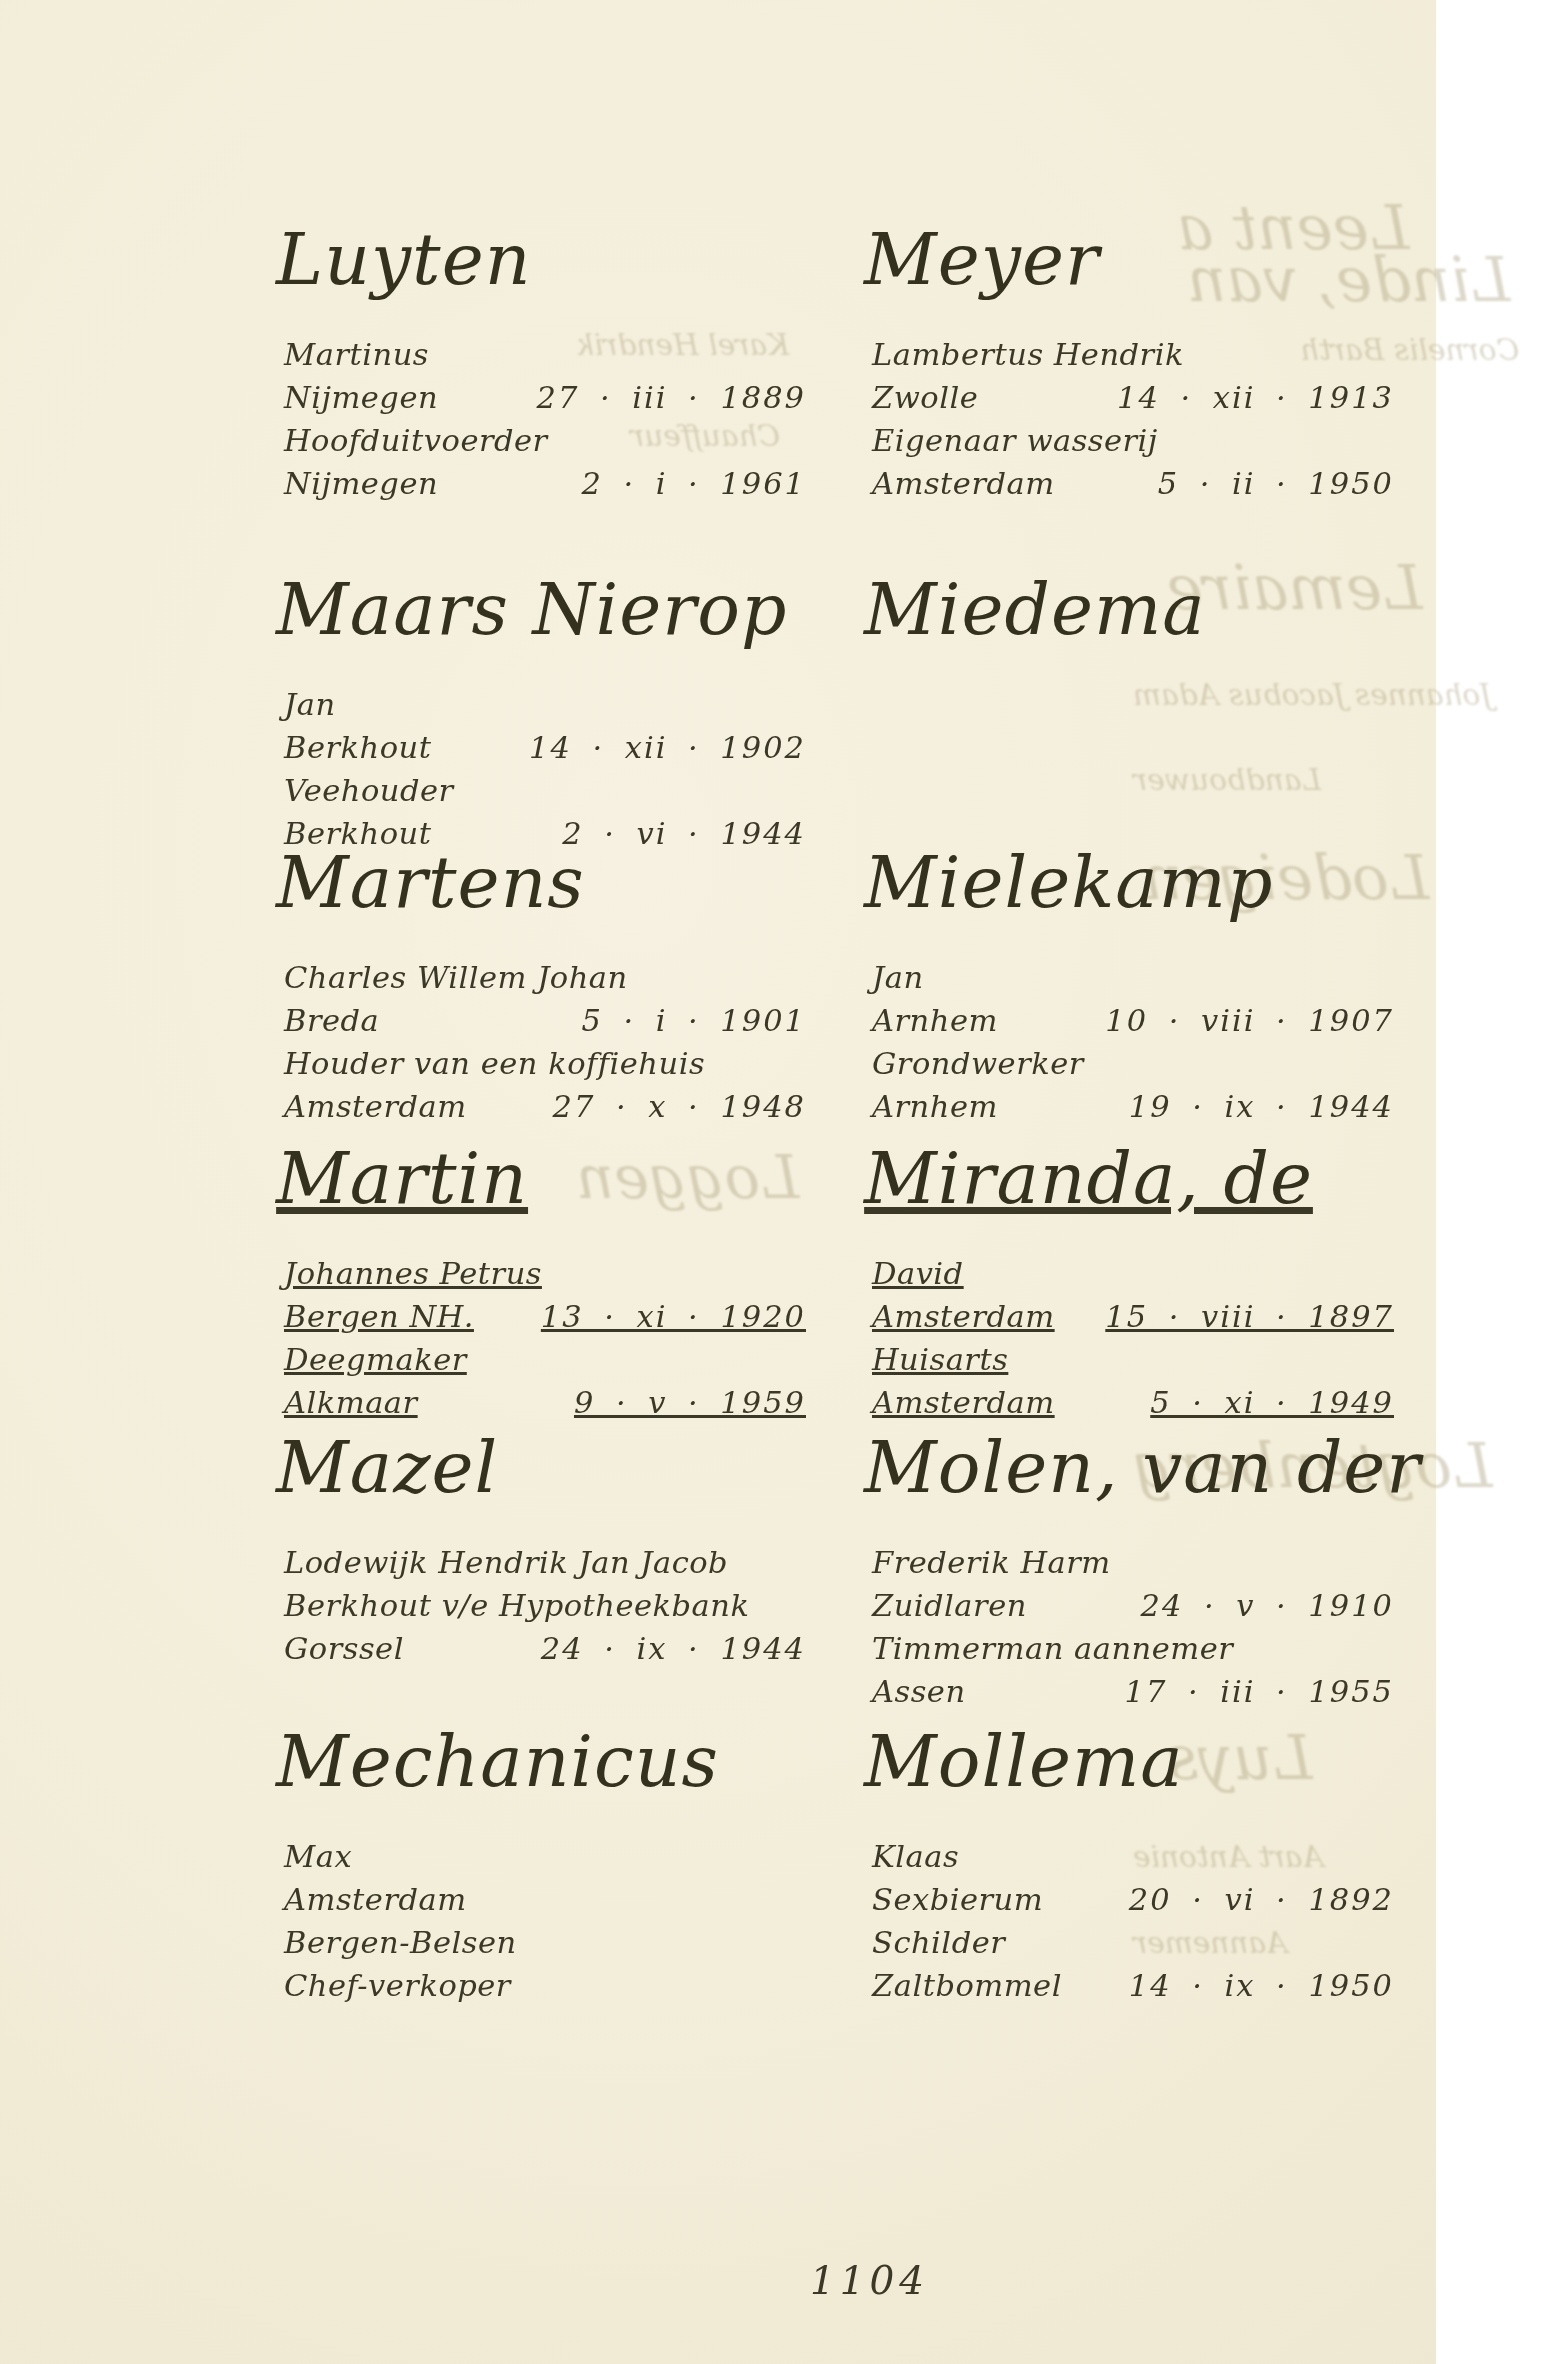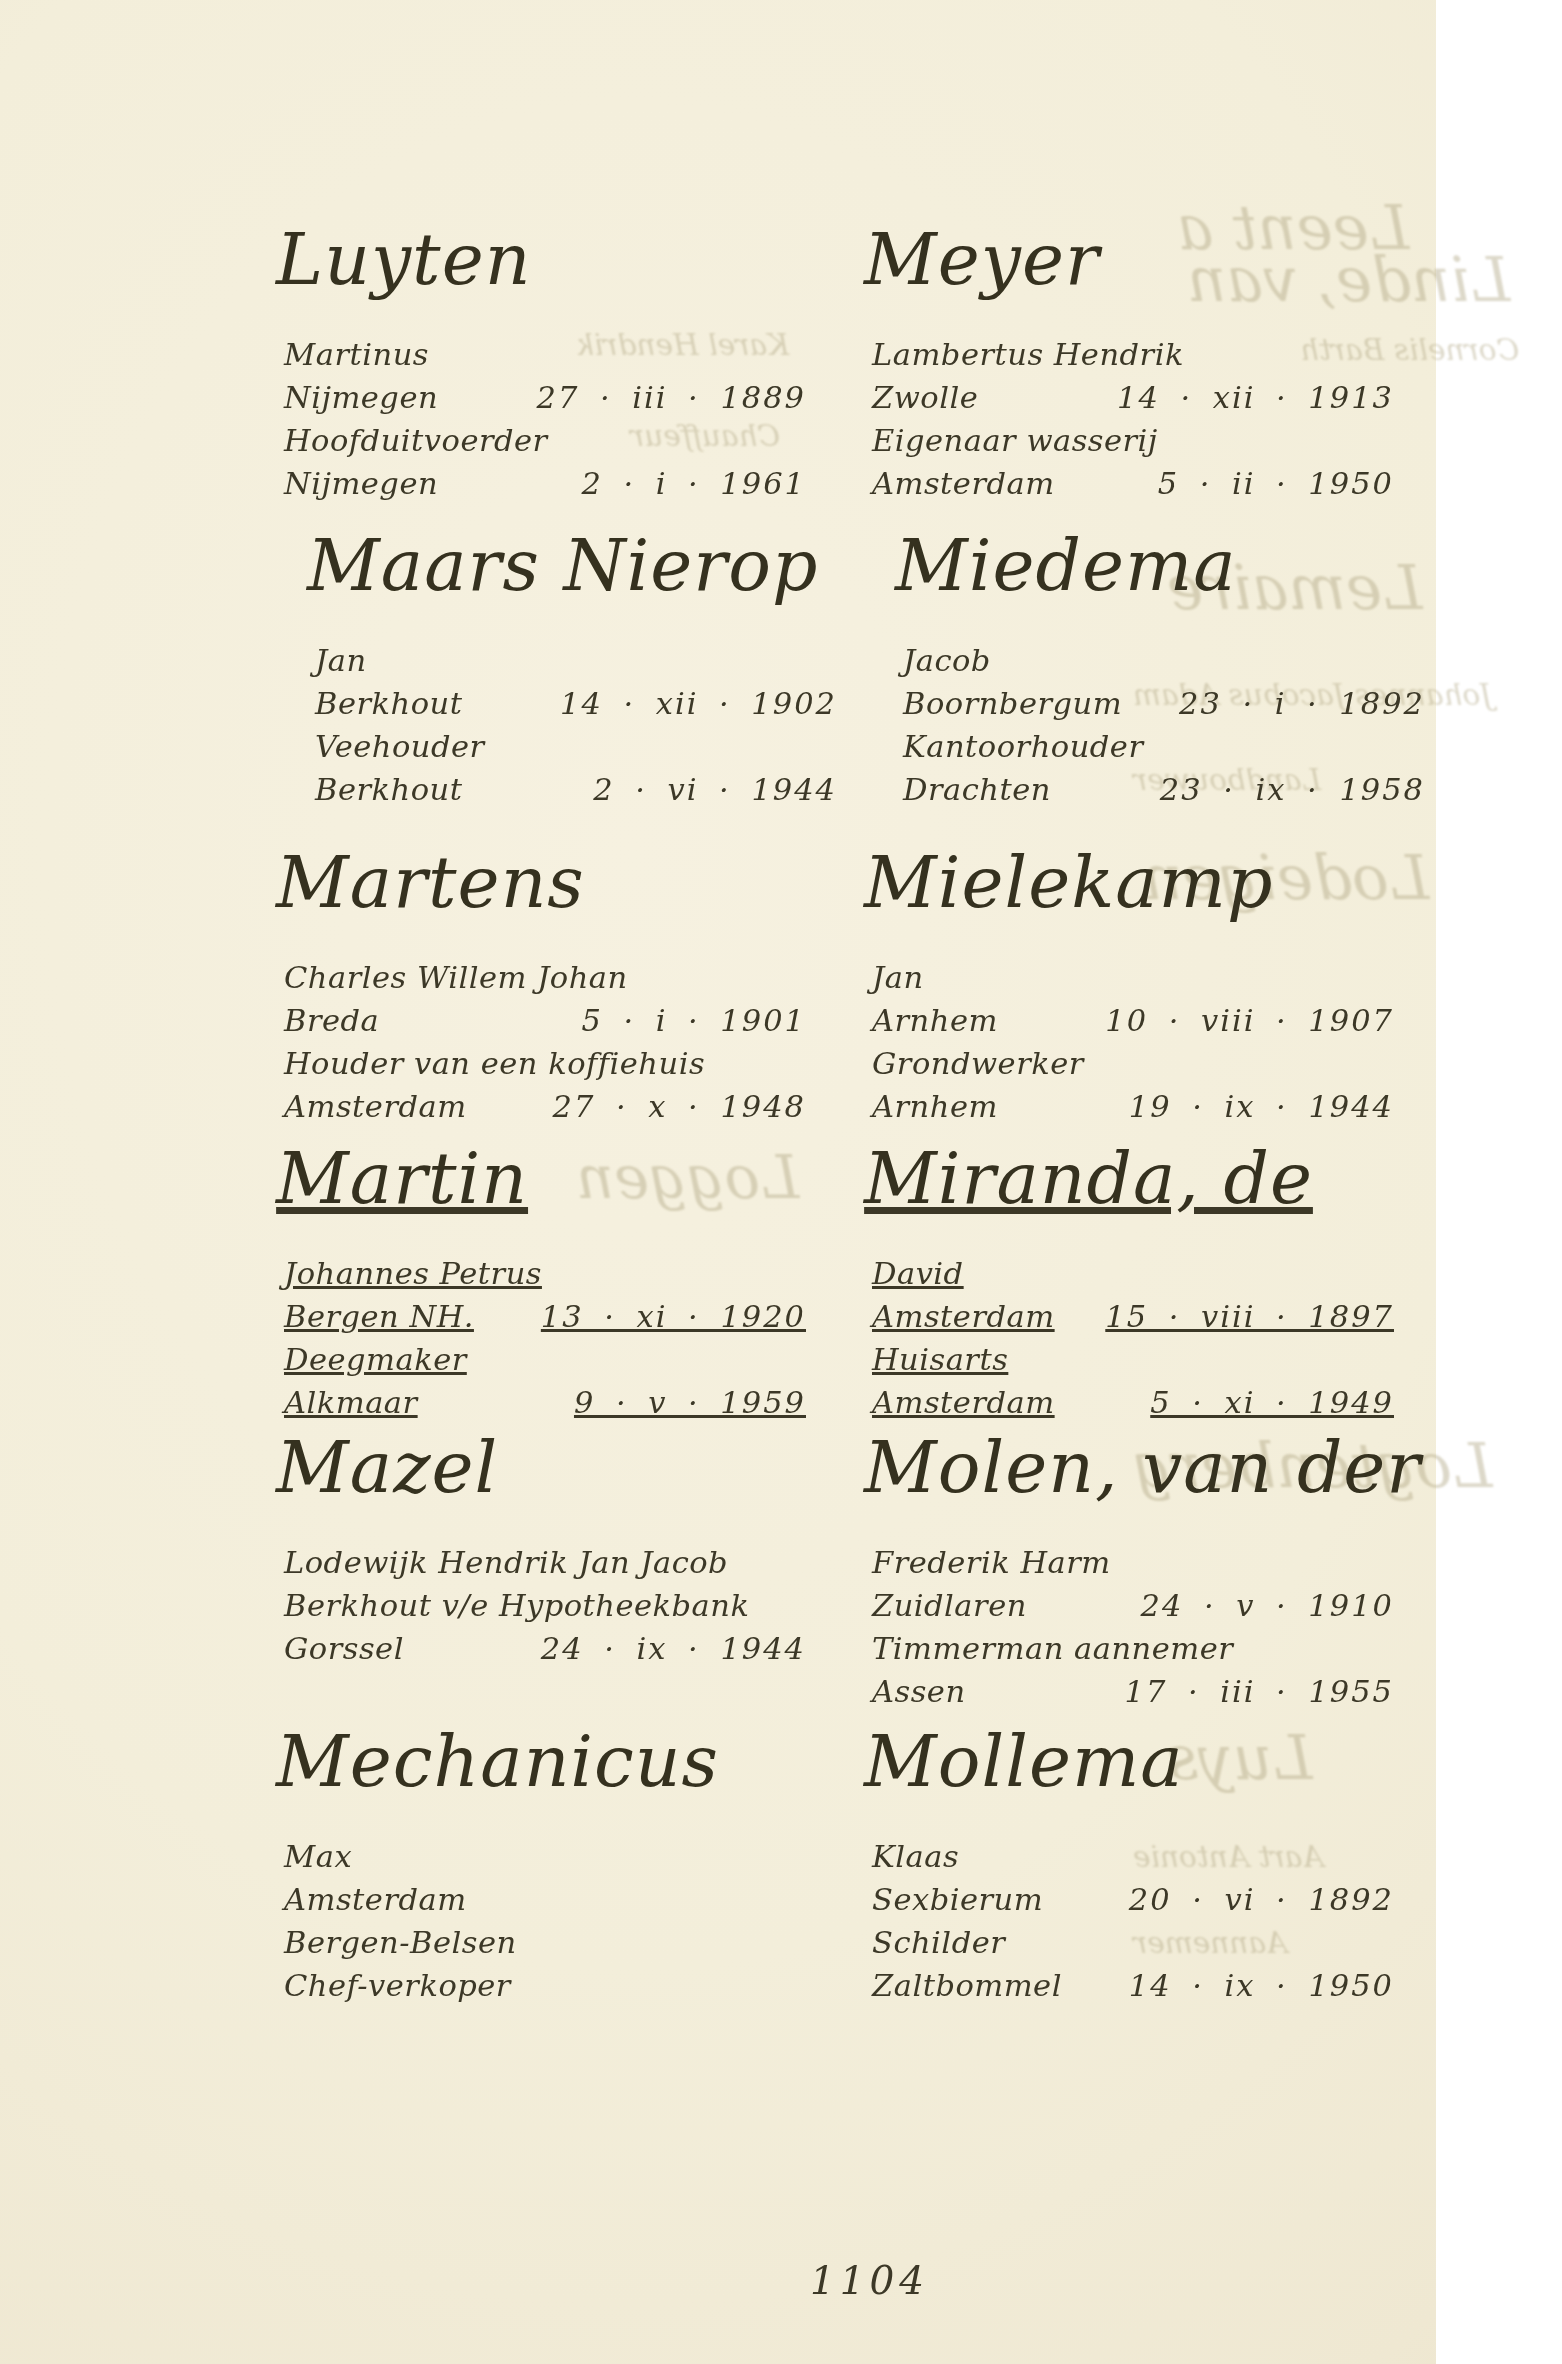--- a/index.html
+++ b/index.html
@@ -26,21 +26,21 @@
     filter: blur(1.1px);
     transform: scaleX(-1);
     white-space: nowrap;
   }
   
   .col { position:absolute; top:0; height:2364px; }
   #col-left  { left:284px; width:522px; }
   #col-right { left:872px; width:522px; }
   .entry { position:absolute; left:0; width:100%; }
   .entry:nth-of-type(1) { top:212px; }
-  .entry:nth-of-type(2) { top:518px;margin-left:31px; }
+  .entry:nth-of-type(2) { top:562px; }
   .entry:nth-of-type(3) { top:835px; }
   .entry:nth-of-type(4) { top:1131px;text-decoration:underline; }
   .entry:nth-of-type(5) { top:1420px; }
   .entry:nth-of-type(6) { top:1714px; }
   .surname {
     margin: 0 0 25.6px -7.9px;
     font-size: 71px;
     line-height: 95px;
     font-style: italic;
     font-weight: 500;
@@ -223,36 +223,20 @@
       </div>
       <div class="row">
         <span class="place">Amsterdam</span>
         <span class="date">5 · ii · 1950</span>
       </div>
     </div>
   </article>
 
   <article class="entry">
     <h2 class="surname">Miedema</h2>
-    <div class="rows">
-      <div class="row">
-        <span class="place">Jacob</span>
-      </div>
-      <div class="row">
-        <span class="place">Boornbergum</span>
-        <span class="date">23 · i · 1892</span>
-      </div>
-      <div class="row">
-        <span class="place">Kantoorhouder</span>
-      </div>
-      <div class="row">
-        <span class="place">Drachten</span>
-        <span class="date">23 · ix · 1958</span>
-      </div>
-    </div>
   </article>
 
   <article class="entry">
     <h2 class="surname">Mielekamp</h2>
     <div class="rows">
       <div class="row">
         <span class="place">Jan</span>
       </div>
       <div class="row">
         <span class="place">Arnhem</span>

